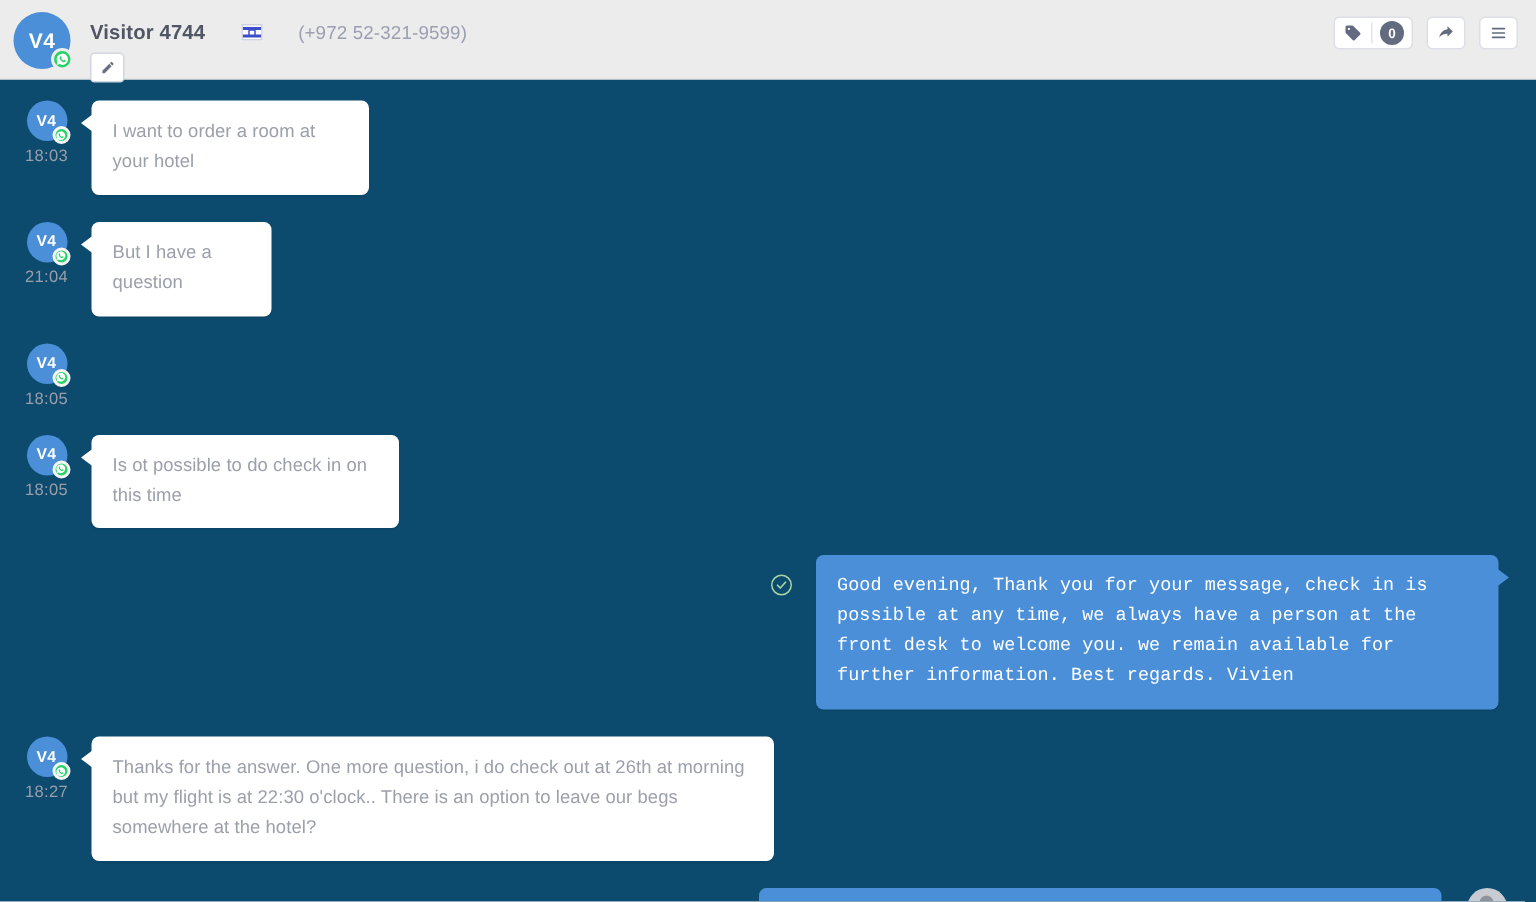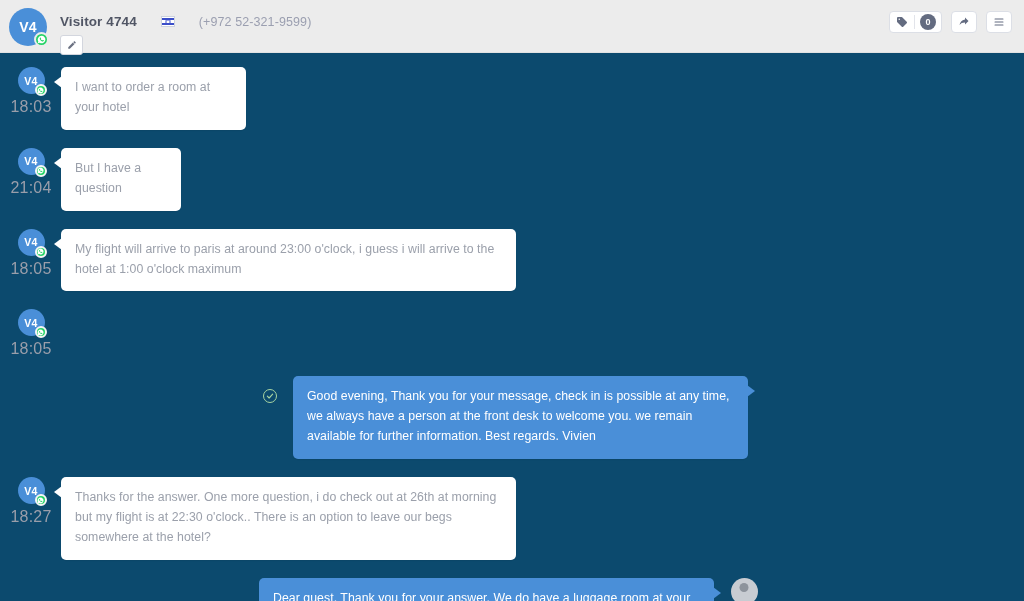--- a/index.html
+++ b/index.html
@@ -180,21 +180,21 @@
     position: relative;
     overflow: hidden;
     padding: 14px 0 0 0;
   }
 
   .msg-row {
     display: flex;
     padding: 0 14px 0 12px;
     margin-bottom: 18px;
   }
-  .msg-row.out { justify-content: center; }
+  .msg-row.out { justify-content: flex-end; font-family: Liberation Mono, monospace; }
 
   
   .side {
     width: 38px;
     flex: 0 0 38px;
     display: flex;
     flex-direction: column;
     align-items: center;
   }
   .side-avatar {
@@ -236,21 +236,21 @@
   .gray-avatar .g-body {
     position: absolute;
     left: 50%;
     bottom: -5px;
     transform: translateX(-50%);
     width: 18px; height: 13px;
     border-radius: 9px 9px 0 0;
     background: #8d939c;
   }
   .side-time {
-    font-size: 16px;
+    font-size: 11px;
     color: #9a9eaa;
     margin-top: 4px;
     letter-spacing: .2px;
     white-space: nowrap;
   }
 
   
   .bubble {
     position: relative;
     border-radius: 5px;
@@ -402,34 +402,34 @@
           <div class="side-avatar">
             <div class="avatar-circle">V4</div>
             <div class="wa-badge">
               <svg viewBox="0 0 24 24" fill="#ffffff">
                 <path d="M12 2a10 10 0 00-8.6 15L2 22l5.2-1.4A10 10 0 1012 2zm5.3 14.1c-.2.6-1.3 1.2-1.8 1.2-.5.1-1 .1-1.7-.1a12 12 0 01-5.5-4.8c-.4-.6-1-1.6-1-3 0-1.4.8-2.1 1-2.4.2-.3.5-.3.7-.3h.5c.2 0 .4 0 .6.5l.8 2c.1.2.1.4 0 .6l-.4.5-.3.3c-.1.1-.2.3 0 .5a8 8 0 003.8 3.2c.3.1.4.1.6-.1l.8-1c.2-.2.3-.2.6-.1l2 .9c.2.1.4.2.4.3.1.2.1.7-.1 1.3z"></path>
               </svg>
             </div>
           </div>
           <div class="side-time">18:05</div>
         </div>
-        <div class="bubble in" style="width: 455px;">My flight will arrive to paris at around 23:00 o'clock, i guess i will arrive to the hotel at 1:00 o'clock maximum</div>
       </div>
       <div class="msg-row in">
         <div class="side">
           <div class="side-avatar">
             <div class="avatar-circle">V4</div>
             <div class="wa-badge">
               <svg viewBox="0 0 24 24" fill="#ffffff">
                 <path d="M12 2a10 10 0 00-8.6 15L2 22l5.2-1.4A10 10 0 1012 2zm5.3 14.1c-.2.6-1.3 1.2-1.8 1.2-.5.1-1 .1-1.7-.1a12 12 0 01-5.5-4.8c-.4-.6-1-1.6-1-3 0-1.4.8-2.1 1-2.4.2-.3.5-.3.7-.3h.5c.2 0 .4 0 .6.5l.8 2c.1.2.1.4 0 .6l-.4.5-.3.3c-.1.1-.2.3 0 .5a8 8 0 003.8 3.2c.3.1.4.1.6-.1l.8-1c.2-.2.3-.2.6-.1l2 .9c.2.1.4.2.4.3.1.2.1.7-.1 1.3z"></path>
               </svg>
             </div>
           </div>
           <div class="side-time">18:05</div>
         </div>
+        <div class="bubble in" style="width: 205px;">Is ot possible to do check in on this time</div>
       </div>
       <div class="msg-row out">
         <div class="check-status">
           <svg viewBox="0 0 24 24" fill="none" stroke="#a8d5a2" stroke-width="3.4" stroke-linecap="round" stroke-linejoin="round">
             <polyline points="4,12.5 9.5,18 20,6.5"></polyline>
           </svg>
         </div>
         <div class="bubble out" style="width: 455px;">Good evening, Thank you for your message, check in is possible at any time, we always have a person at the front desk to welcome you. we remain available for further information. Best regards. Vivien</div>
       </div>
       <div class="msg-row in">

